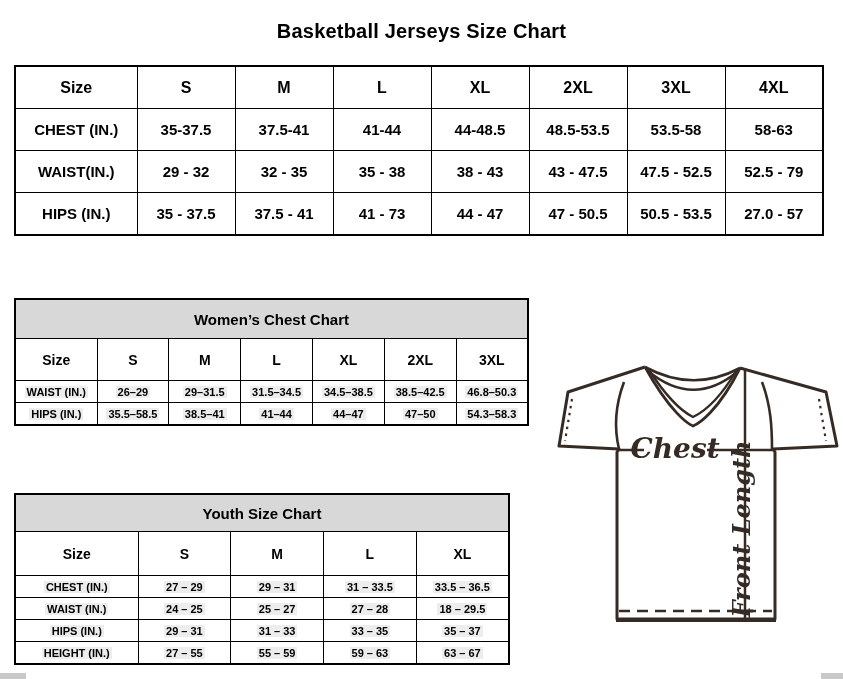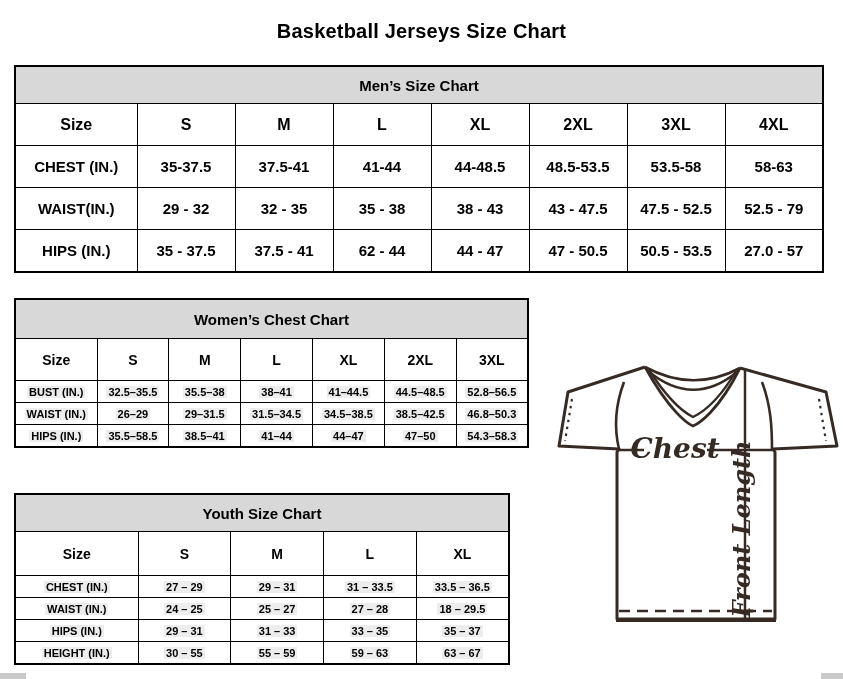--- a/index.html
+++ b/index.html
@@ -54,23 +54,20 @@
       <col style="width:122px">
       <col>
       <col>
       <col>
       <col>
       <col>
       <col>
       <col>
     </colgroup>
   <tbody>
-      <tr class="bar">
-    <td colspan="8">Men’s Size Chart</td>
-  </tr>
   <tr class="cols">
     <td>Size</td>
     <td>S</td>
     <td>M</td>
     <td>L</td>
     <td>XL</td>
     <td>2XL</td>
     <td>3XL</td>
     <td>4XL</td>
   </tr>
@@ -91,21 +88,21 @@
     <td>35 - 38</td>
     <td>38 - 43</td>
     <td>43 - 47.5</td>
     <td>47.5 - 52.5</td>
     <td>52.5 - 79</td>
   </tr>
   <tr>
     <td>HIPS (IN.)</td>
     <td>35 - 37.5</td>
     <td>37.5 - 41</td>
-    <td>62 - 44</td>
+    <td>41 - 73</td>
     <td>44 - 47</td>
     <td>47 - 50.5</td>
     <td>50.5 - 53.5</td>
     <td>27.0 - 57</td>
   </tr>
 </tbody>
   </table>
 
 <table id="womens">
   <colgroup>
@@ -124,29 +121,20 @@
   <tr class="cols">
     <td>Size</td>
     <td>S</td>
     <td>M</td>
     <td>L</td>
     <td>XL</td>
     <td>2XL</td>
     <td>3XL</td>
   </tr>
   <tr class="small">
-    <td><span class="hl">BUST (IN.)</span></td>
-    <td><span class="hl">32.5–35.5</span></td>
-    <td><span class="hl">35.5–38</span></td>
-    <td><span class="hl">38–41</span></td>
-    <td><span class="hl">41–44.5</span></td>
-    <td><span class="hl">44.5–48.5</span></td>
-    <td><span class="hl">52.8–56.5</span></td>
-  </tr>
-  <tr class="small">
     <td><span class="hl">WAIST (IN.)</span></td>
     <td><span class="hl">26–29</span></td>
     <td><span class="hl">29–31.5</span></td>
     <td><span class="hl">31.5–34.5</span></td>
     <td><span class="hl">34.5–38.5</span></td>
     <td><span class="hl">38.5–42.5</span></td>
     <td><span class="hl">46.8–50.3</span></td>
   </tr>
   <tr class="small">
     <td><span class="hl">HIPS (IN.)</span></td>
@@ -195,21 +183,21 @@
   </tr>
   <tr class="small">
     <td><span class="hl">HIPS (IN.)</span></td>
     <td><span class="hl">29 – 31</span></td>
     <td><span class="hl">31 – 33</span></td>
     <td><span class="hl">33 – 35</span></td>
     <td><span class="hl">35 – 37</span></td>
   </tr>
   <tr class="small">
     <td><span class="hl">HEIGHT (IN.)</span></td>
-    <td><span class="hl">30 – 55</span></td>
+    <td><span class="hl">27 – 55</span></td>
     <td><span class="hl">55 – 59</span></td>
     <td><span class="hl">59 – 63</span></td>
     <td><span class="hl">63 – 67</span></td>
   </tr>
 </tbody>
   </table>
 
 <svg id="jersey" viewBox="0 0 290 266">
 
   <path stroke-width="3" stroke-linejoin="round" d="M92,5 L15,30 L6,84 L66,87 L64,90 L64,257 L222,257 L222,90 L220,87 L284,84 L273,30 L187,6"></path>

